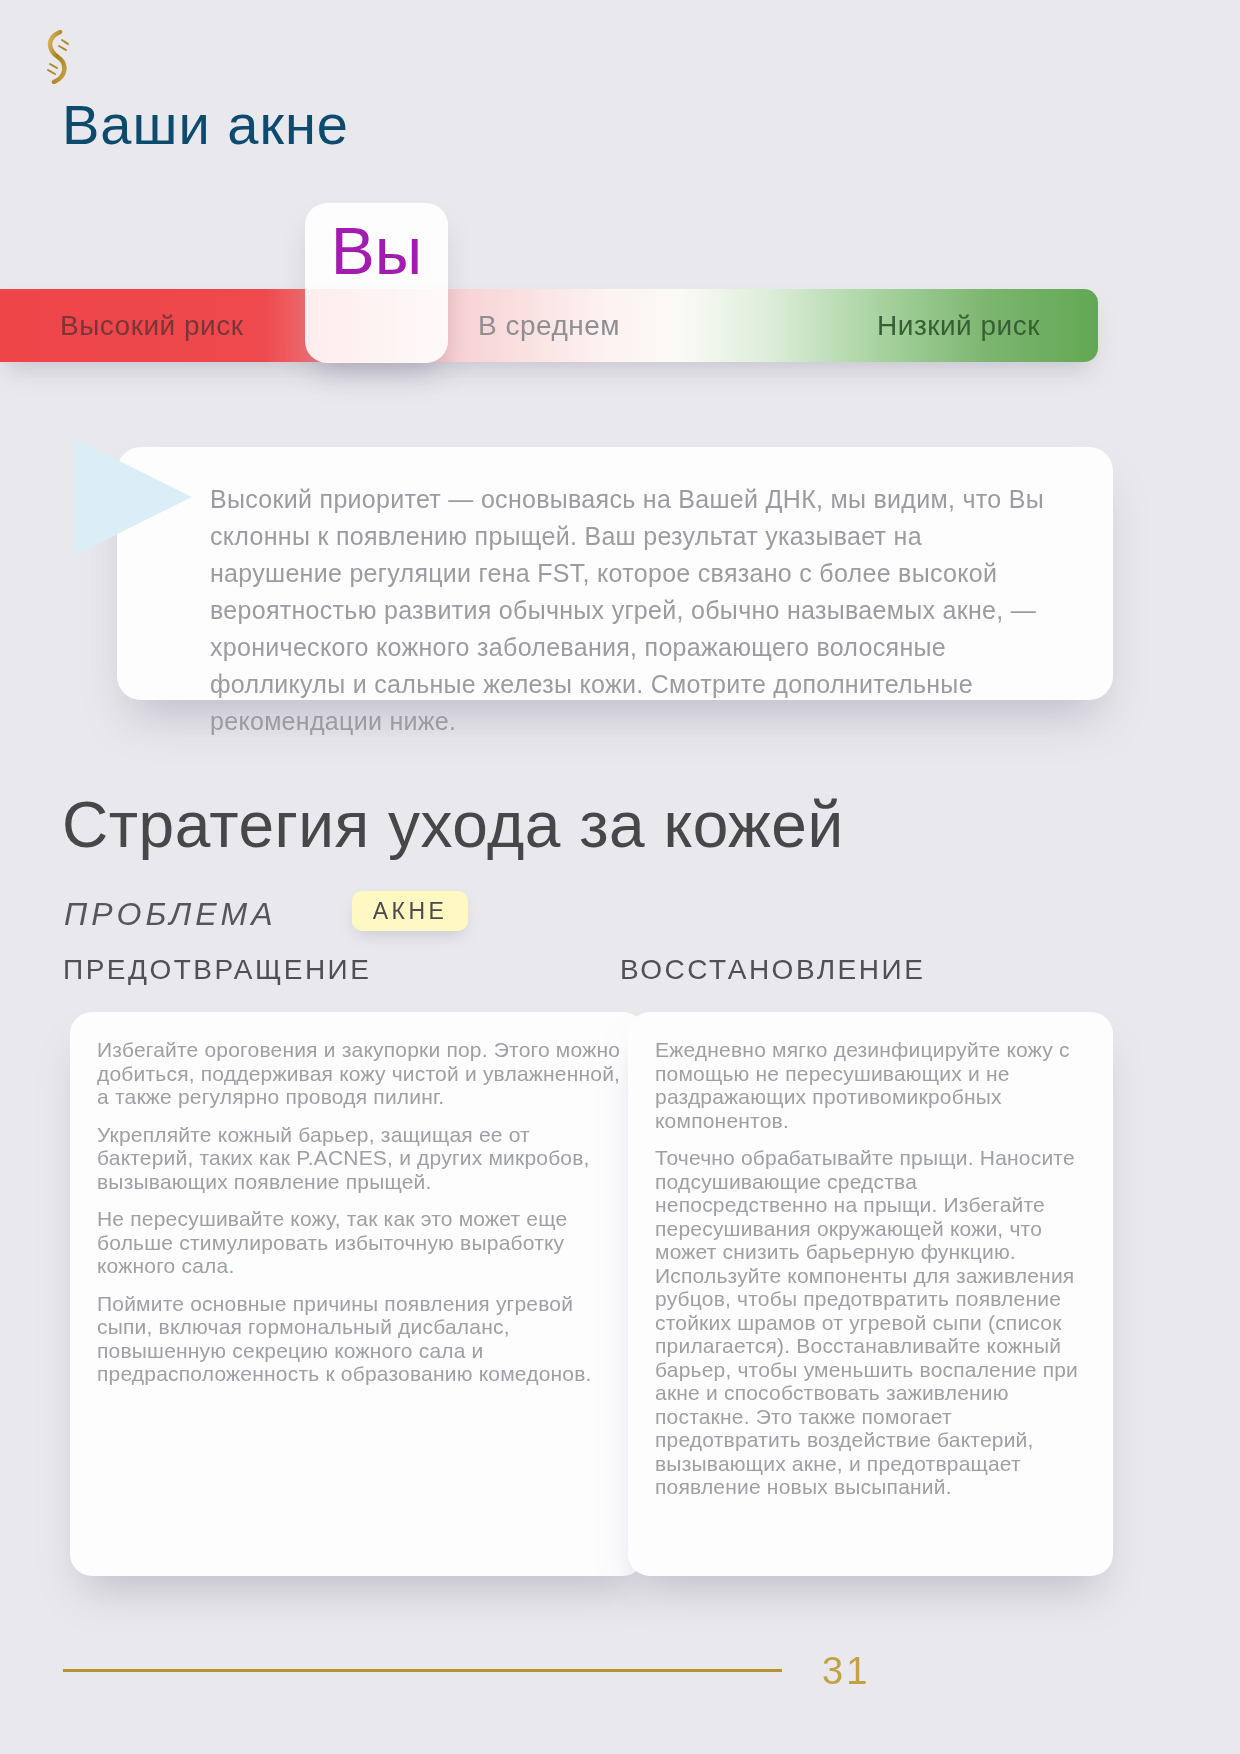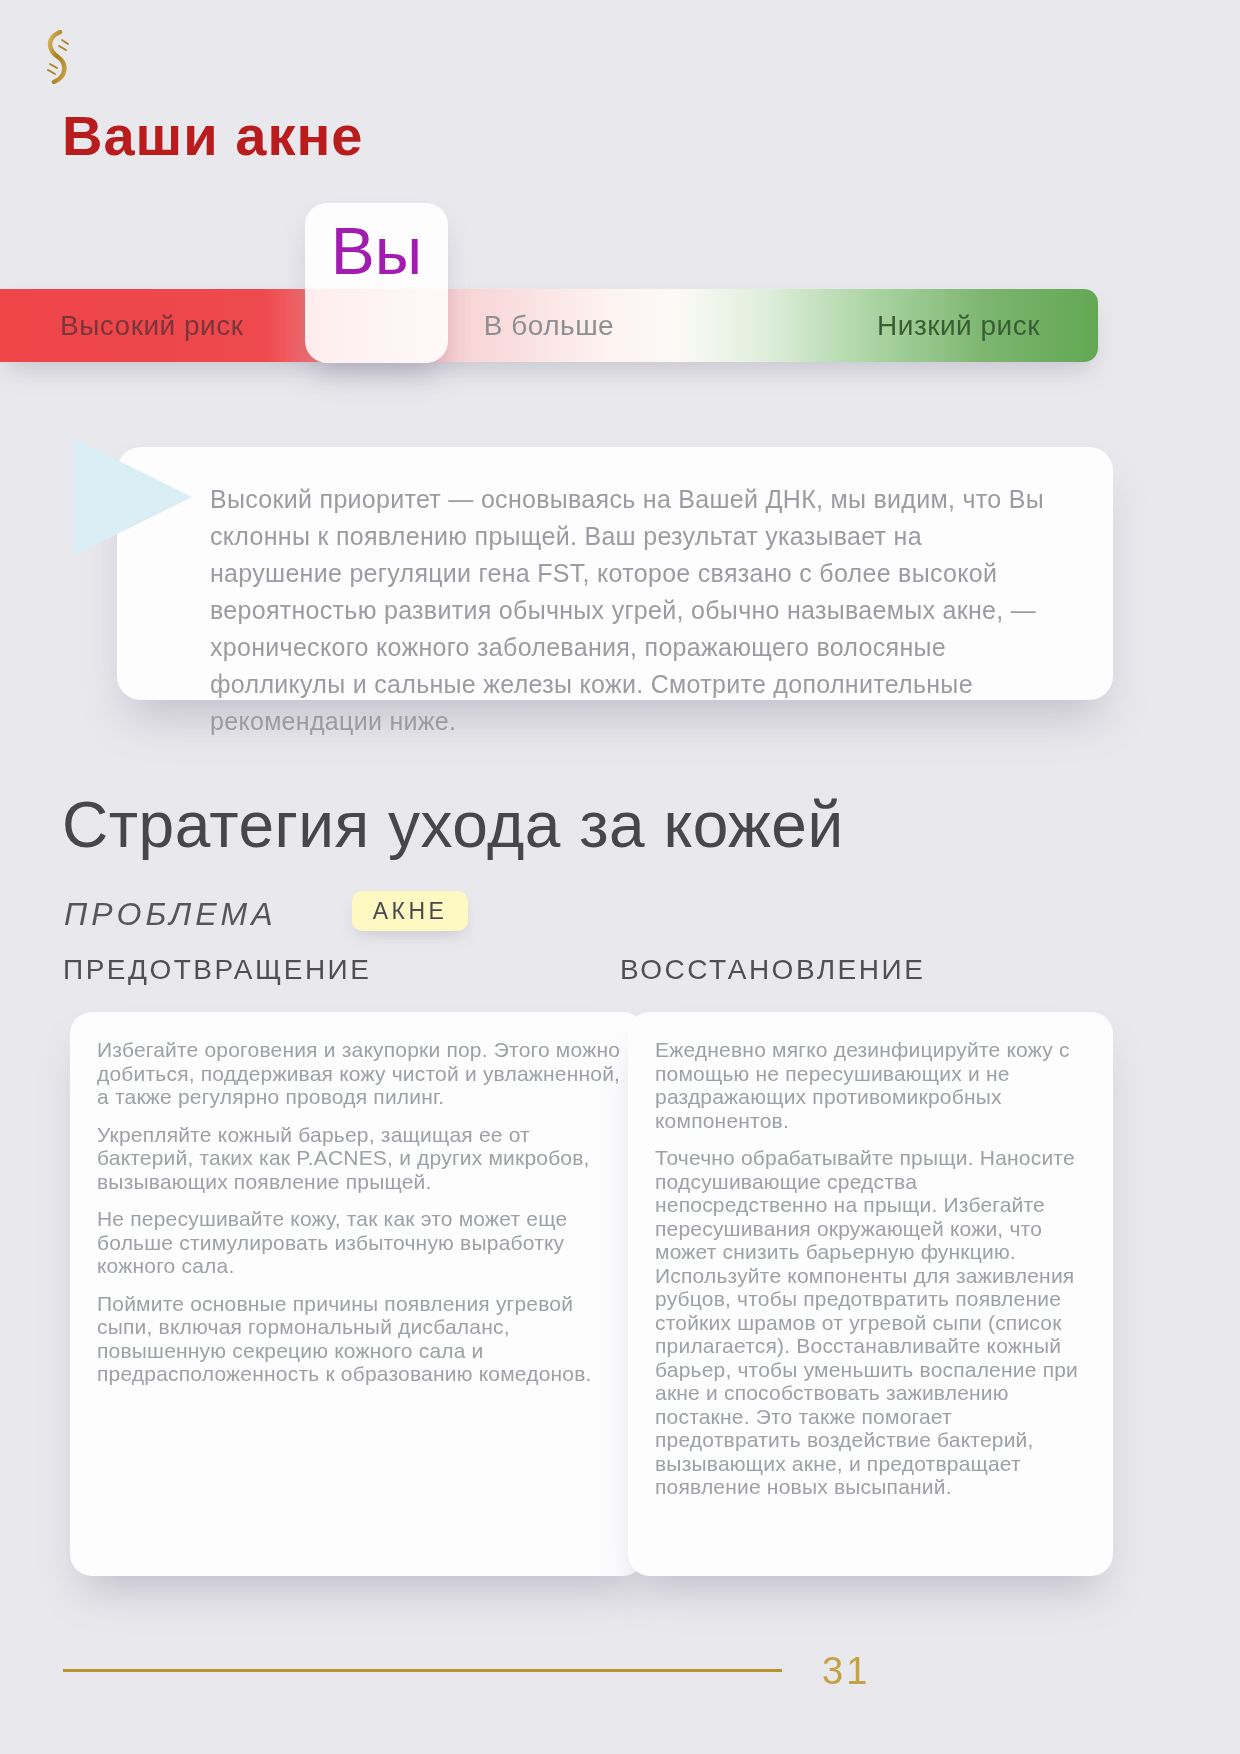--- a/index.html
+++ b/index.html
@@ -11,23 +11,22 @@
     position:relative;
     width:1240px;height:1754px;
     margin:0 auto;
     background:#e9e8ec;
     overflow:hidden;
   }
   
   .logo{position:absolute;left:42px;top:30px;width:28px;height:54px;}
   .page-title{
     position:absolute;left:62px;top:92px;
-    font-size:56px;font-weight:700;color:#b91c1c;
+    font-size:56px;font-weight:400;color:#0c4a6e;
     letter-spacing:1px;
-    margin-top:11px;
   }
   
   .risk-bar{
     position:absolute;left:0;top:289px;width:1098px;height:73px;
     border-radius:0 14px 14px 0;
     background:linear-gradient(90deg,
       #ee4549 0%, #ee494d 24%, #f4989b 34%, #f8d3d4 42%,
       #fdf2f1 55%, #fbfaf6 62%, #ddeeda 70%, #a8d3a0 80%,
       #7cb56f 90%, #62a854 100%);
     box-shadow:0 14px 24px -8px rgba(130,125,150,0.35);
@@ -133,21 +132,21 @@
       </linearGradient>
     </defs>
     <path d="M18 2 C4 8 6 20 16 27 C26 34 24 47 12 52" fill="none" stroke="url(#gold)" stroke-width="4.5" stroke-linecap="round"></path>
     <path d="M20 10 L26 14 M17 16 L24 20 M8 34 L15 38 M6 40 L13 44" stroke="url(#gold)" stroke-width="2" stroke-linecap="round"></path>
   </svg>
 
   <div class="page-title">Ваши акне</div>
 
   <div class="risk-bar">
     <div class="risk-label high">Высокий риск</div>
-    <div class="risk-label mid">В больше</div>
+    <div class="risk-label mid">В среднем</div>
     <div class="risk-label low">Низкий риск</div>
   </div>
   <div class="risk-marker">
     <span>Вы</span>
   </div>
 
   <div class="callout-pointer"></div>
   <div class="summary-card">
     <div class="summary-text">Высокий приоритет — основываясь на Вашей ДНК, мы видим, что Вы склонны к появлению прыщей. Ваш результат указывает на нарушение регуляции гена FST, которое связано с более высокой вероятностью развития обычных угрей, обычно называемых акне, — хронического кожного заболевания, поражающего волосяные фолликулы и сальные железы кожи. Смотрите дополнительные рекомендации ниже.</div>
   </div>

